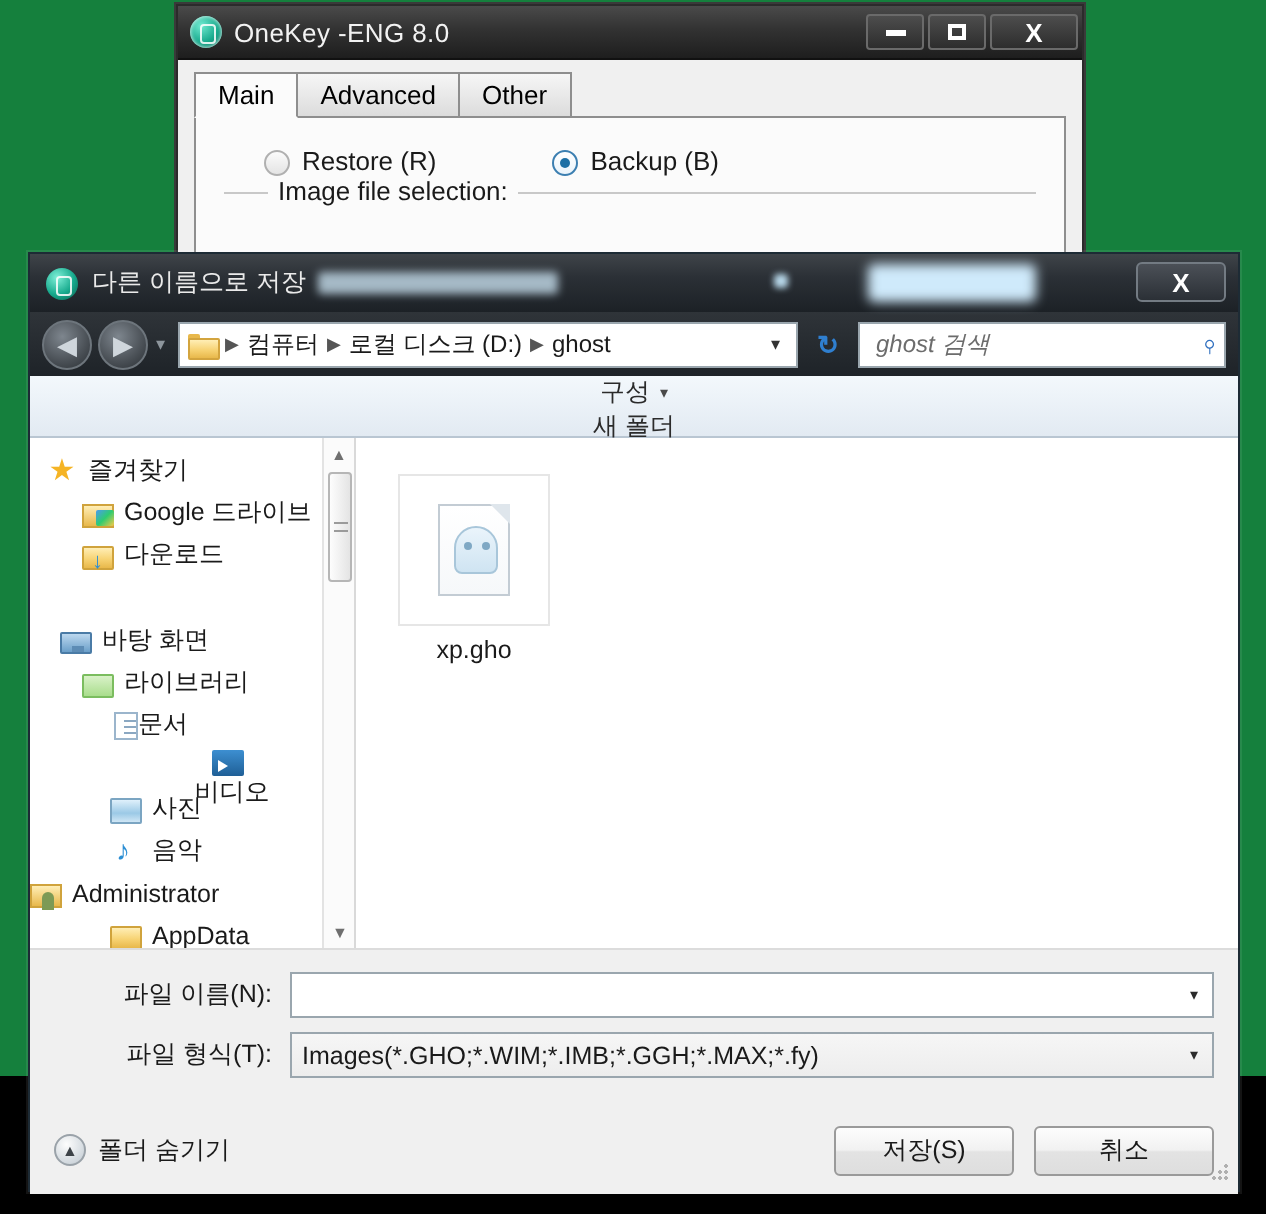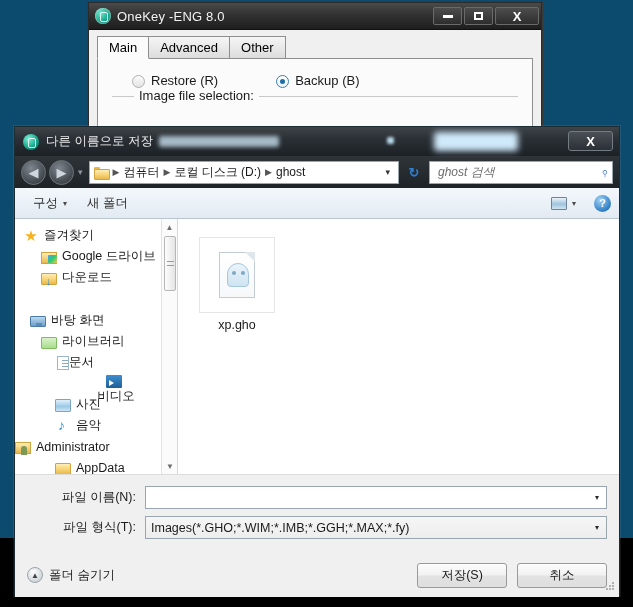--- a/index.html
+++ b/index.html
@@ -3,21 +3,21 @@
 <meta charset="utf-8">
 <style>
   * { box-sizing: border-box; }
   html, body {
     margin: 0; padding: 0;
     width: 633px; height: 607px;
     background: #000;
     font-family: "Liberation Sans", sans-serif;
     overflow: hidden;
   }
-  #root { position: relative; width: 633px; height: 538px; background: #0c4a6e; }
+  #root { position: relative; width: 633px; height: 538px; background: #15803d; }
 
   
   .onekey-window {
     position: absolute; left: 88px; top: 2px; width: 454px; height: 128px;
     background: #f0f0f0;
     border: 1px solid #2b2b2b;
     box-shadow: 0 0 0 1px #3a3a3a;
   }
   .onekey-titlebar {
     height: 27px;
@@ -181,21 +181,21 @@
     display: flex; align-items: center; padding: 0 4px 0 8px; flex: none;
   }
   .search-ph { flex: 1; font-size: 12px; font-style: italic; color: #6c6c6c; }
   .search-ico { color: #2f6fbf; font-size: 13px; transform: rotate(-45deg); }
 
   
   .toolbar {
     height: 31px; display: flex; align-items: center; padding: 0 8px;
     background: linear-gradient(180deg,#f3f8fc 0%, #e2eaf2 100%);
     border-bottom: 1px solid #b9c6d2;
-    font-size: 12.5px; color: #2b2b2b;
+    font-size: 12.5px; color: #2b2b2b; flex-direction: column;
   }
   .tb-item { display: flex; align-items: center; gap: 5px; padding: 0 10px; height: 24px; }
   .tb-caret { font-size: 8px; color: #4a4a4a; }
   .tb-spacer { flex: 1; }
   .view-ico {
     width: 16px; height: 13px; border: 1px solid #6f8296; border-radius: 1px;
     background: linear-gradient(180deg,#eaf3fa 0%, #9fc4dd 55%, #cfe4f2 100%);
   }
   .help-ico {
     width: 17px; height: 17px; border-radius: 50%;

